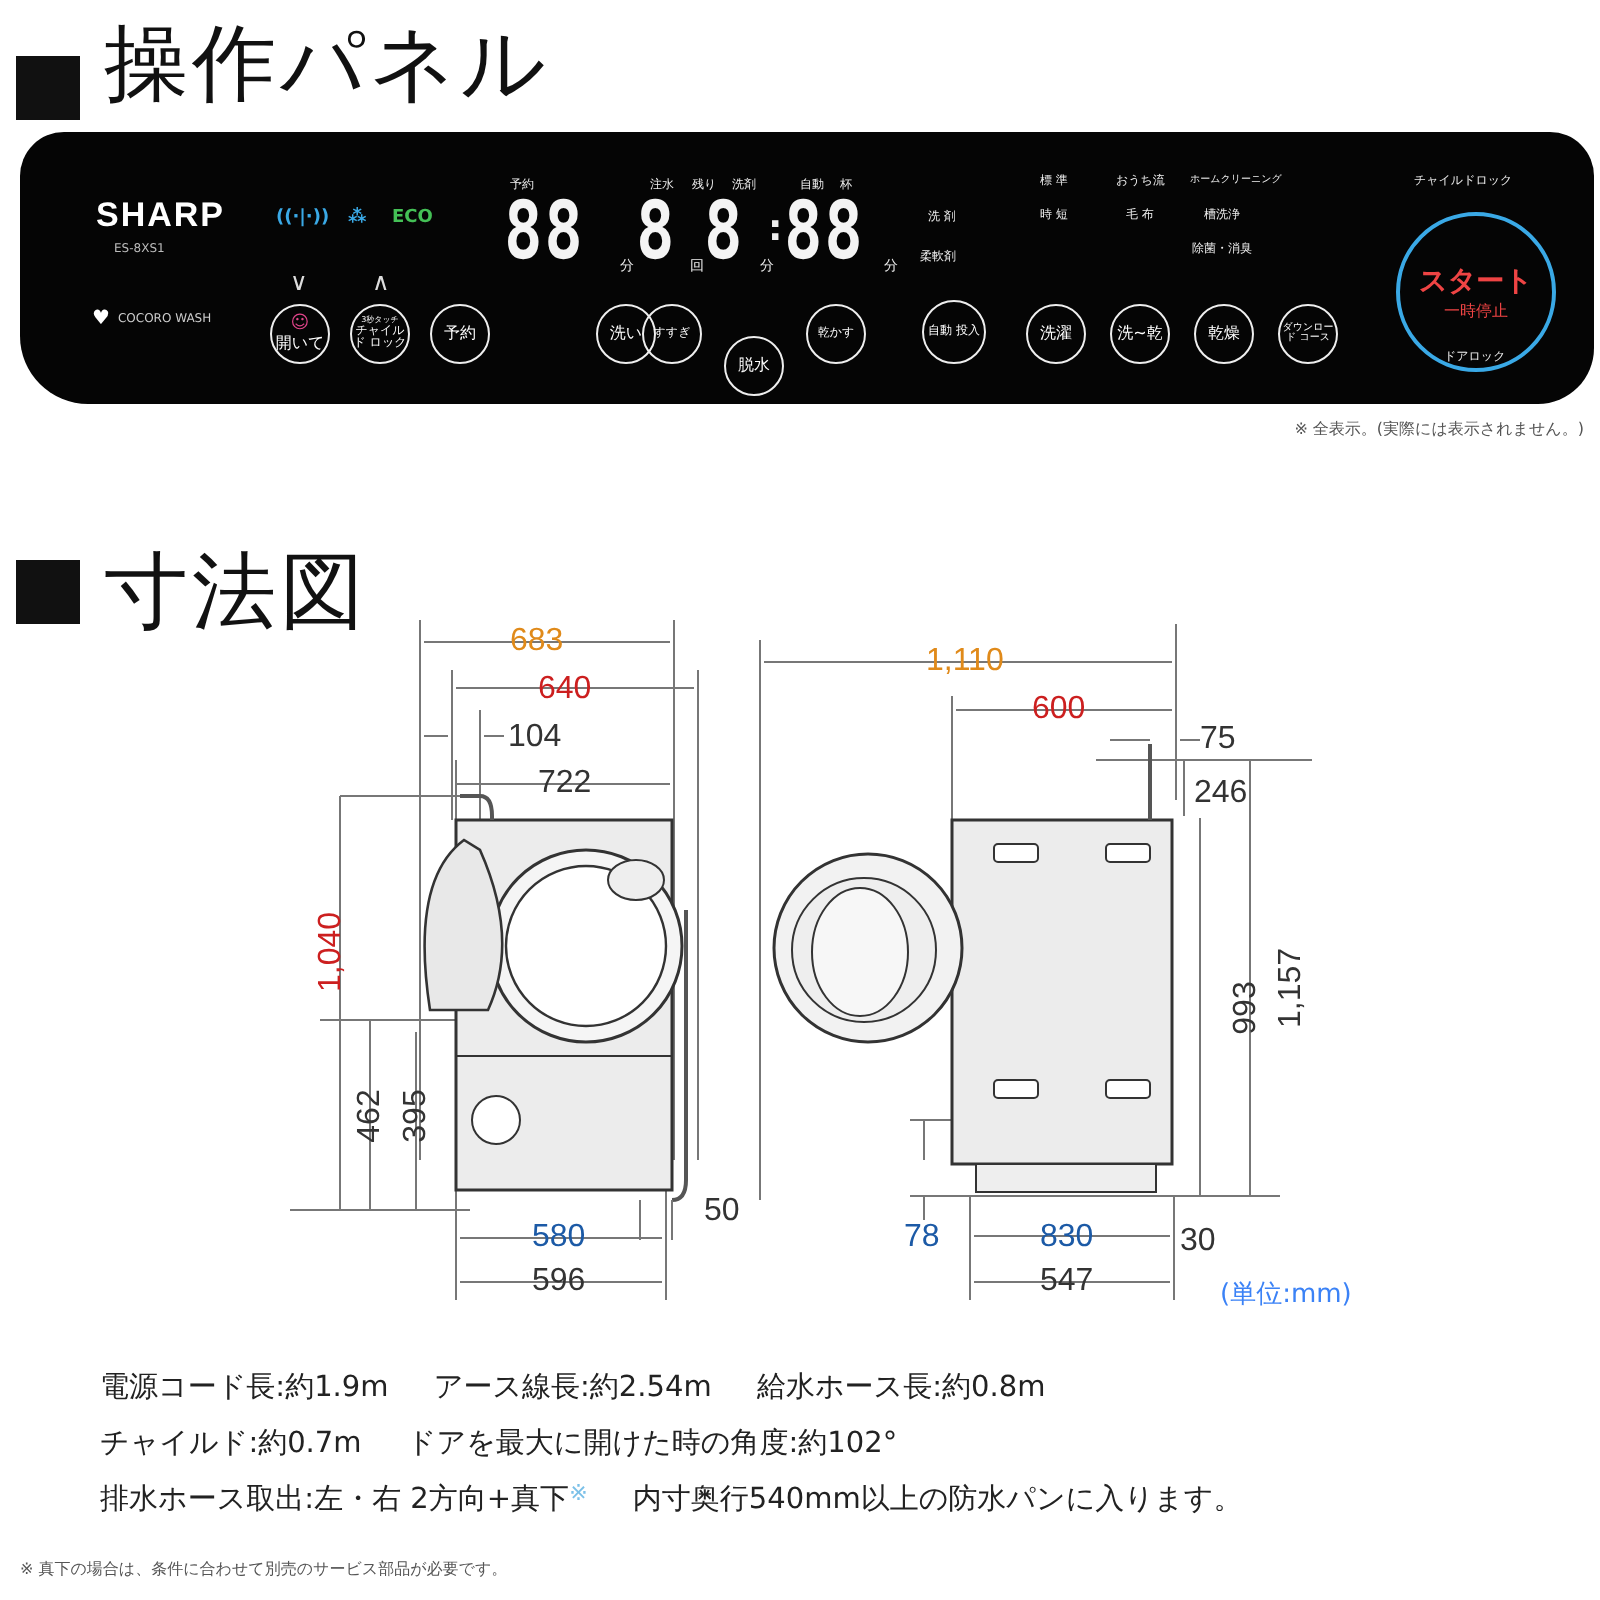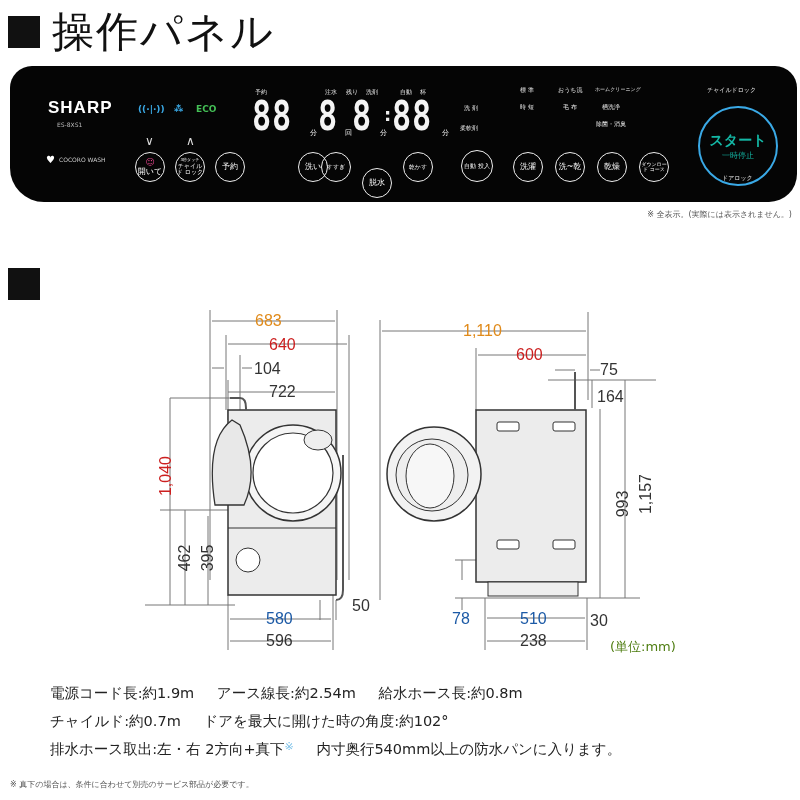--- a/index.html
+++ b/index.html
@@ -1,47 +1,47 @@
 <!DOCTYPE html>
 <html><head>
 <meta charset="utf-8">
 <style>
   * { box-sizing: border-box; margin: 0; padding: 0; }
   body { width: 800px; height: 800px; background: #fff; font-family: "DejaVu Sans", sans-serif; position: relative; overflow: hidden; color: #222; }
   .heading { position: absolute; left: 8px; font-size: 42px; font-weight: normal; display: flex; align-items: center; color: #111; letter-spacing: 2px; }
   .heading .sq { width: 32px; height: 32px; background: #111; margin-right: 12px; display: inline-block; }
-  #h1 { top: 4px; }
+  #h1 { top: 4px; align-items: flex-end; }
   #h2 { top: 268px; }
 
   
   .panel { position: absolute; left: 10px; top: 66px; width: 787px; height: 136px; background: #050505; border-radius: 22px 22px 28px 34px; }
   .sharp { position: absolute; left: 38px; top: 32px; color: #fff; font-weight: bold; font-size: 17px; letter-spacing: 1px; font-family: "Liberation Sans", sans-serif; }
   .model { position: absolute; left: 47px; top: 55px; color: #bbb; font-size: 6px; }
   .cocoro { position: absolute; left: 36px; top: 88px; color: #ccc; font-size: 6px; display: flex; align-items: center; gap: 4px; }
   .cocoro .heart { color: #fff; font-size: 10px; }
   .ind { position: absolute; top: 38px; font-size: 9px; font-weight: bold; }
   .chev { position: absolute; top: 68px; color: #ddd; font-size: 12px; }
   .cbtn { position: absolute; width: 30px; height: 30px; border: 1.5px solid #eee; border-radius: 50%; color: #fff; display: flex; flex-direction: column; align-items: center; justify-content: center; font-size: 8px; line-height: 1.1; text-align: center; }
   .cbtn.sm { font-size: 6px; }
   .lbl { position: absolute; color: #eee; font-size: 6px; white-space: nowrap; }
   .seg { position: absolute; top: 30px; color: #f4f4f4; font-family: "DejaVu Sans Mono", monospace; font-size: 40px; font-weight: bold; letter-spacing: 1px; line-height: 1; transform: scaleX(0.8); transform-origin: left; }
   .unit { position: absolute; color: #eee; font-size: 7px; top: 62px; }
-  .start { position: absolute; left: 688px; top: 40px; width: 80px; height: 80px; border: 2.5px solid #3aa9e6; border-radius: 50%; display: flex; flex-direction: column; align-items: center; justify-content: center; color: #14b8a6; }
+  .start { position: absolute; left: 688px; top: 40px; width: 80px; height: 80px; border: 2.5px solid #3aa9e6; border-radius: 50%; display: flex; flex-direction: column; align-items: center; justify-content: center; color: #ef4444; }
   .start .big { font-size: 14px; font-weight: bold; }
   .start .small { font-size: 8px; }
   .panel-note { position: absolute; right: 8px; top: 209px; font-size: 8px; color: #555; }
 
   
   svg.diagram { position: absolute; left: 0; top: 300px; }
   .dim { position: absolute; font-family: "Liberation Sans", sans-serif; font-size: 16px; color: #333; line-height: 1; }
   .dim.orange { color: #e08a1a; }
   .dim.red { color: #cc1f1f; }
   .dim.blue { color: #1c5aa6; }
   .dim.v { transform: rotate(-90deg); transform-origin: center; }
-  .unit-note { position: absolute; left: 610px; top: 638px; font-size: 13px; color: #4d7c0f; }
+  .unit-note { position: absolute; left: 610px; top: 638px; font-size: 13px; color: #3b82f6; }
 
   .spec { position: absolute; left: 50px; font-size: 14.5px; color: #222; white-space: nowrap; }
   .spec .ast { color: #7bc0e8; font-size: 11px; vertical-align: top; }
   .spec .gap { display: inline-block; width: 18px; }
   .footnote { position: absolute; left: 10px; top: 779px; font-size: 8px; color: #555; }
 </style>
 </head>
 <body>
 
 <div id="h1" class="heading">
@@ -136,20 +136,21 @@
   <div class="start">
     <span class="big">スタート</span>
     <span class="small">一時停止</span>
   </div>
   <div class="lbl" style="left:712px;top:108px">ドアロック</div>
 </div>
 <div class="panel-note">※ 全表示。(実際には表示されません。)</div>
 
 <div id="h2" class="heading">
   <span class="sq"></span>
+  <span>寸法図</span>
 </div>
 
 <svg class="diagram" width="800" height="360" viewBox="0 300 800 360">
   <g stroke="#777" stroke-width="1" fill="none">
 
     <line x1="210" y1="310" x2="210" y2="580"></line>
     <line x1="337" y1="310" x2="337" y2="580"></line>
     <line x1="226" y1="335" x2="226" y2="410"></line>
     <line x1="349" y1="335" x2="349" y2="580"></line>
     <line x1="240" y1="355" x2="240" y2="410"></line>
@@ -222,27 +223,27 @@
 <div class="dim red v" style="left:146px;top:468px">1,040</div>
 <div class="dim v" style="left:172px;top:550px">462</div>
 <div class="dim v" style="left:195px;top:550px">395</div>
 <div class="dim blue" style="left:266px;top:611px">580</div>
 <div class="dim" style="left:266px;top:633px">596</div>
 <div class="dim" style="left:352px;top:598px">50</div>
 
 <div class="dim orange" style="left:463px;top:323px">1,110</div>
 <div class="dim red" style="left:516px;top:347px">600</div>
 <div class="dim" style="left:600px;top:362px">75</div>
-<div class="dim" style="left:597px;top:389px">164</div>
+<div class="dim" style="left:597px;top:389px">246</div>
 <div class="dim v" style="left:610px;top:496px">993</div>
 <div class="dim v" style="left:626px;top:486px">1,157</div>
 <div class="dim blue" style="left:452px;top:611px">78</div>
-<div class="dim blue" style="left:520px;top:611px">510</div>
+<div class="dim blue" style="left:520px;top:611px">830</div>
 <div class="dim" style="left:590px;top:613px">30</div>
-<div class="dim" style="left:520px;top:633px">238</div>
+<div class="dim" style="left:520px;top:633px">547</div>
 <div class="unit-note">(単位:mm)</div>
 
 <div class="spec" style="top:684px">
   <span>電源コード長:約1.9m</span><span class="gap"></span>
   <span>アース線長:約2.54m</span><span class="gap"></span>
   <span>給水ホース長:約0.8m</span>
 </div>
 <div class="spec" style="top:712px">
   <span>チャイルド:約0.7m</span><span class="gap"></span>
   <span>ドアを最大に開けた時の角度:約102°</span>

